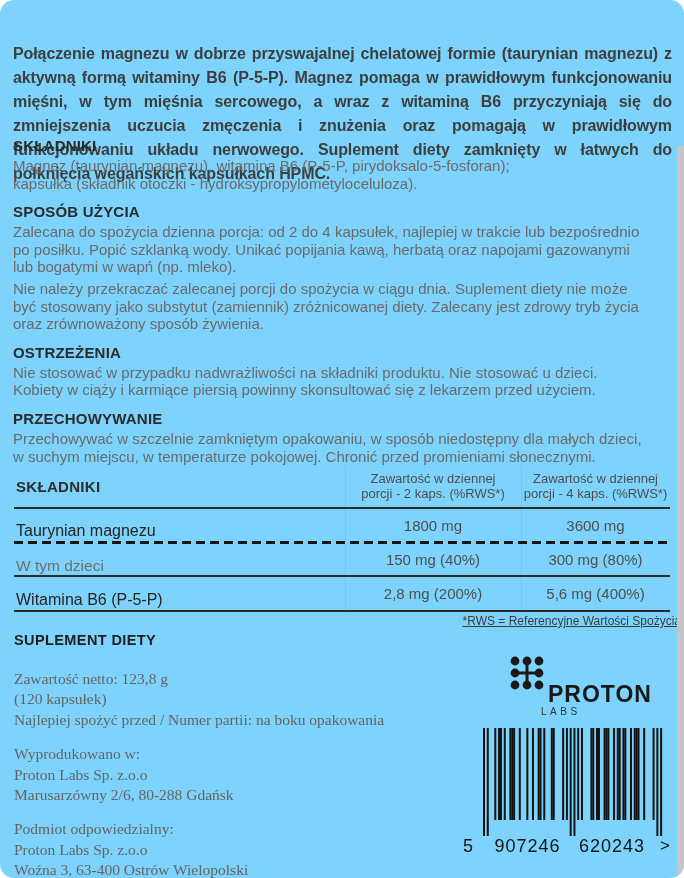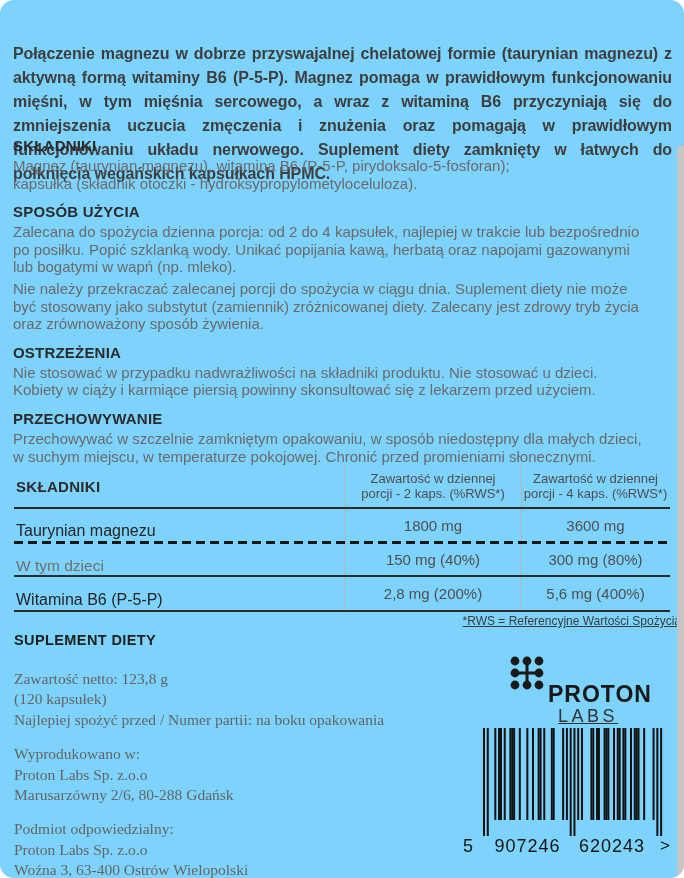--- a/index.html
+++ b/index.html
@@ -42,21 +42,21 @@
   .footnote{position:absolute;top:614px;right:3px;font-size:12px;color:#3c3c3c;text-decoration:underline;}
   
   .footer{position:absolute;left:14px;top:630px;width:455px;font-size:15.5px;color:#646464;line-height:20.7px;}
   .footer-h{font-size:14.5px;font-weight:bold;color:#1f1f1f;letter-spacing:0.4px;margin:0 0 18px;}
   .fblock{margin:7px 0 0;white-space:pre-line;font-family:Liberation Serif, serif;}
   .fblock.gap{margin-top:13px;}
   
   .brand{position:absolute;left:508px;top:652px;width:175px;height:72px;}
   .molecule{position:absolute;left:0;top:2px;}
   .brand-name{position:absolute;left:40px;top:29px;font-size:23px;font-weight:bold;letter-spacing:1px;color:#191919;}
-  .brand-sub{position:absolute;left:50px;top:54px;font-size:18px;letter-spacing:3.5px;color:#333;text-decoration:underline;}
+  .brand-sub{position:absolute;left:33px;top:54px;font-size:10px;letter-spacing:3.5px;color:#333;}
   
   .barcode-wrap{position:absolute;left:483px;top:728px;width:180px;height:110px;}
   .bc-digit{position:absolute;top:836px;font-size:18px;color:#141414;}
   .bc-left{left:463px;}
   .bc-g1{left:489px;width:77px;text-align:center;letter-spacing:1px;}
   .bc-g2{left:576px;width:72px;text-align:center;letter-spacing:1px;}
   .bc-gt{left:660px;font-size:17px;}
   
   .edge{position:absolute;right:0;top:146px;width:7px;height:732px;background:#c6c6c6;}
 </style>

